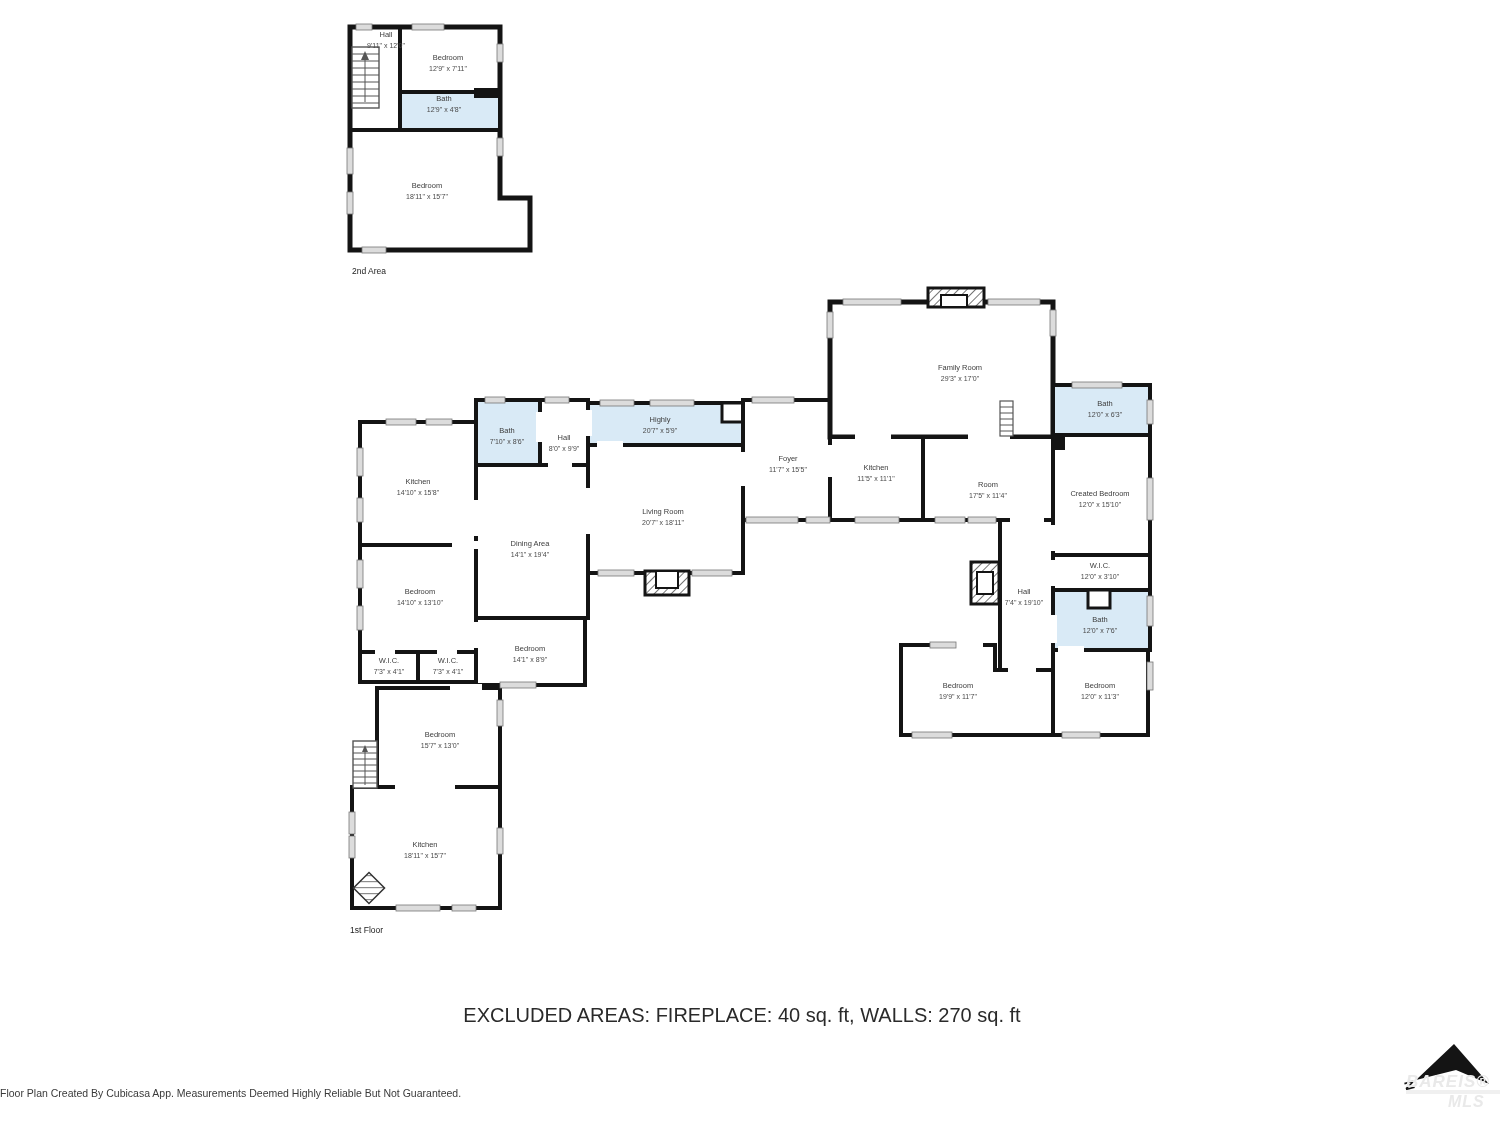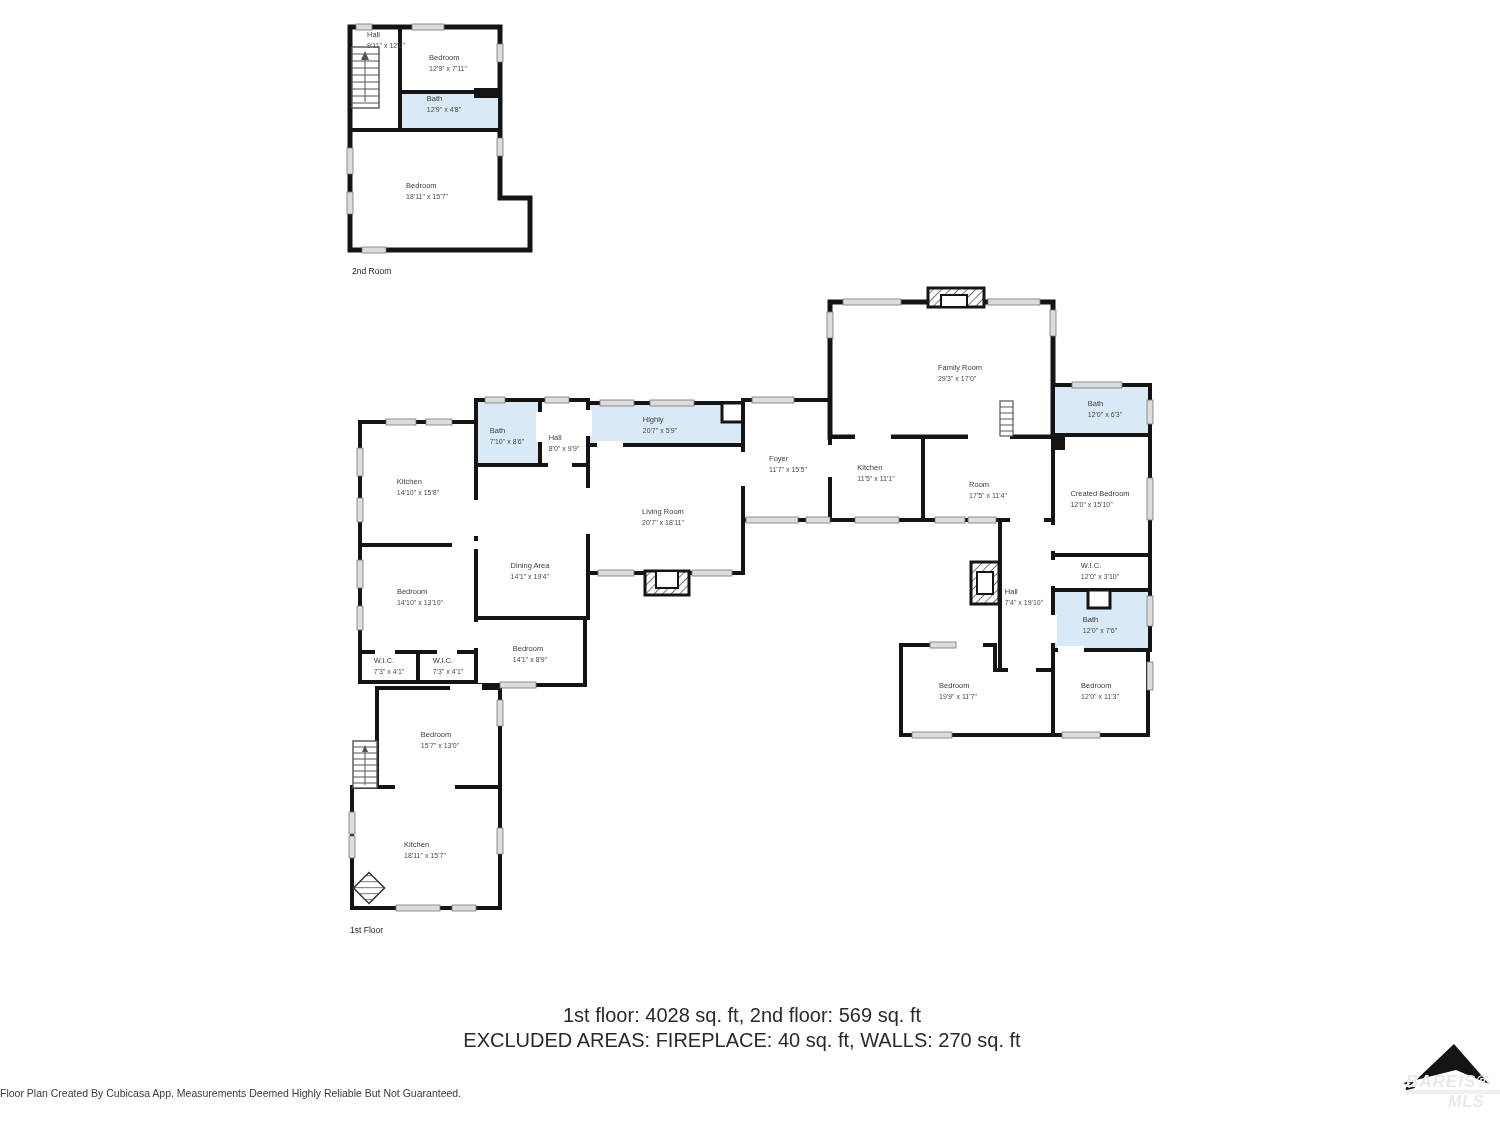--- a/index.html
+++ b/index.html
@@ -1,20 +1,20 @@
 <!DOCTYPE html>
 <html><head>
 <meta charset="utf-8">
 <style>
   html,body{margin:0;padding:0;background:#ffffff;}
   body{width:1500px;height:1125px;position:relative;overflow:hidden;
        font-family:"Liberation Sans","DejaVu Sans",sans-serif;color:#2b2b2b;}
   #stage{position:absolute;left:0;top:0;width:1500px;height:1125px;}
   svg.plan{position:absolute;left:0;top:0;}
-  .room-label{position:absolute;transform:translate(-50%,-50%);
+  .room-label{position:absolute;transform:translate(-50%,-50%);text-align:center;
       white-space:nowrap;line-height:1.45;pointer-events:none;}
   .room-label .rn{font-size:7.5px;color:#3c3c3c;}
   .room-label .rd{font-size:7px;color:#4a4a4a;}
   .floor-label{position:absolute;font-size:8.5px;color:#222;}
   .summary{position:absolute;left:0;top:1003px;width:1484px;text-align:center;}
   .summary .total{font-size:22px;font-weight:bold;color:#1f1f1f;line-height:1.35;}
   .summary .l2,.summary .l3{font-size:20px;color:#2a2a2a;line-height:1.25;}
   .footer-note{position:absolute;left:0;top:1087px;width:1484px;text-align:left;
       font-size:10.5px;color:#3a3a3a;}
   .watermark{position:absolute;left:1406px;top:1073px;width:100px;
@@ -196,39 +196,39 @@
       <div class="rd">12'9" x 7'11"</div>
     </div>
   <div class="room-label" style="left:444px;top:105px">
       <div class="rn">Bath</div>
       <div class="rd">12'9" x 4'8"</div>
     </div>
   <div class="room-label" style="left:427px;top:192px">
       <div class="rn">Bedroom</div>
       <div class="rd">18'11" x 15'7"</div>
     </div>
-  <div class="floor-label" style="left:352px;top:266px">2nd Room</div>
+  <div class="floor-label" style="left:352px;top:266px">2nd Area</div>
 
   <div class="room-label" style="left:418px;top:488px">
       <div class="rn">Kitchen</div>
       <div class="rd">14'10" x 15'8"</div>
     </div>
   <div class="room-label" style="left:507px;top:437px">
       <div class="rn">Bath</div>
       <div class="rd">7'10" x 8'6"</div>
     </div>
   <div class="room-label" style="left:564px;top:444px">
       <div class="rn">Hall</div>
       <div class="rd">8'0" x 9'9"</div>
     </div>
   <div class="room-label" style="left:660px;top:426px">
       <div class="rn">Highly</div>
       <div class="rd">20'7" x 5'9"</div>
     </div>
-  <div class="room-label" style="left:530px;top:572px">
+  <div class="room-label" style="left:530px;top:550px">
       <div class="rn">Dining Area</div>
       <div class="rd">14'1" x 19'4"</div>
     </div>
   <div class="room-label" style="left:663px;top:518px">
       <div class="rn">Living Room</div>
       <div class="rd">20'7" x 18'11"</div>
     </div>
   <div class="room-label" style="left:788px;top:465px">
       <div class="rn">Foyer</div>
       <div class="rd">11'7" x 15'5"</div>
@@ -293,21 +293,20 @@
       <div class="rn">Bedroom</div>
       <div class="rd">15'7" x 13'0"</div>
     </div>
   <div class="room-label" style="left:425px;top:851px">
       <div class="rn">Kitchen</div>
       <div class="rd">18'11" x 15'7"</div>
     </div>
   <div class="floor-label" style="left:350px;top:925px">1st Floor</div>
 
   <div class="summary">
-    <div class="l2">1st floor: 4028 sq. ft, 2nd floor: 569 sq. ft</div>
     <div class="l3">EXCLUDED AREAS: FIREPLACE: 40 sq. ft, WALLS: 270 sq. ft</div>
   </div>
   <div class="footer-note">Floor Plan Created By Cubicasa App. Measurements Deemed Highly Reliable But Not Guaranteed.</div>
 
   <div class="watermark">
     <div class="wm1">BAREIS®</div>
     <div class="wm2">MLS</div>
   </div>
 
 </div>

